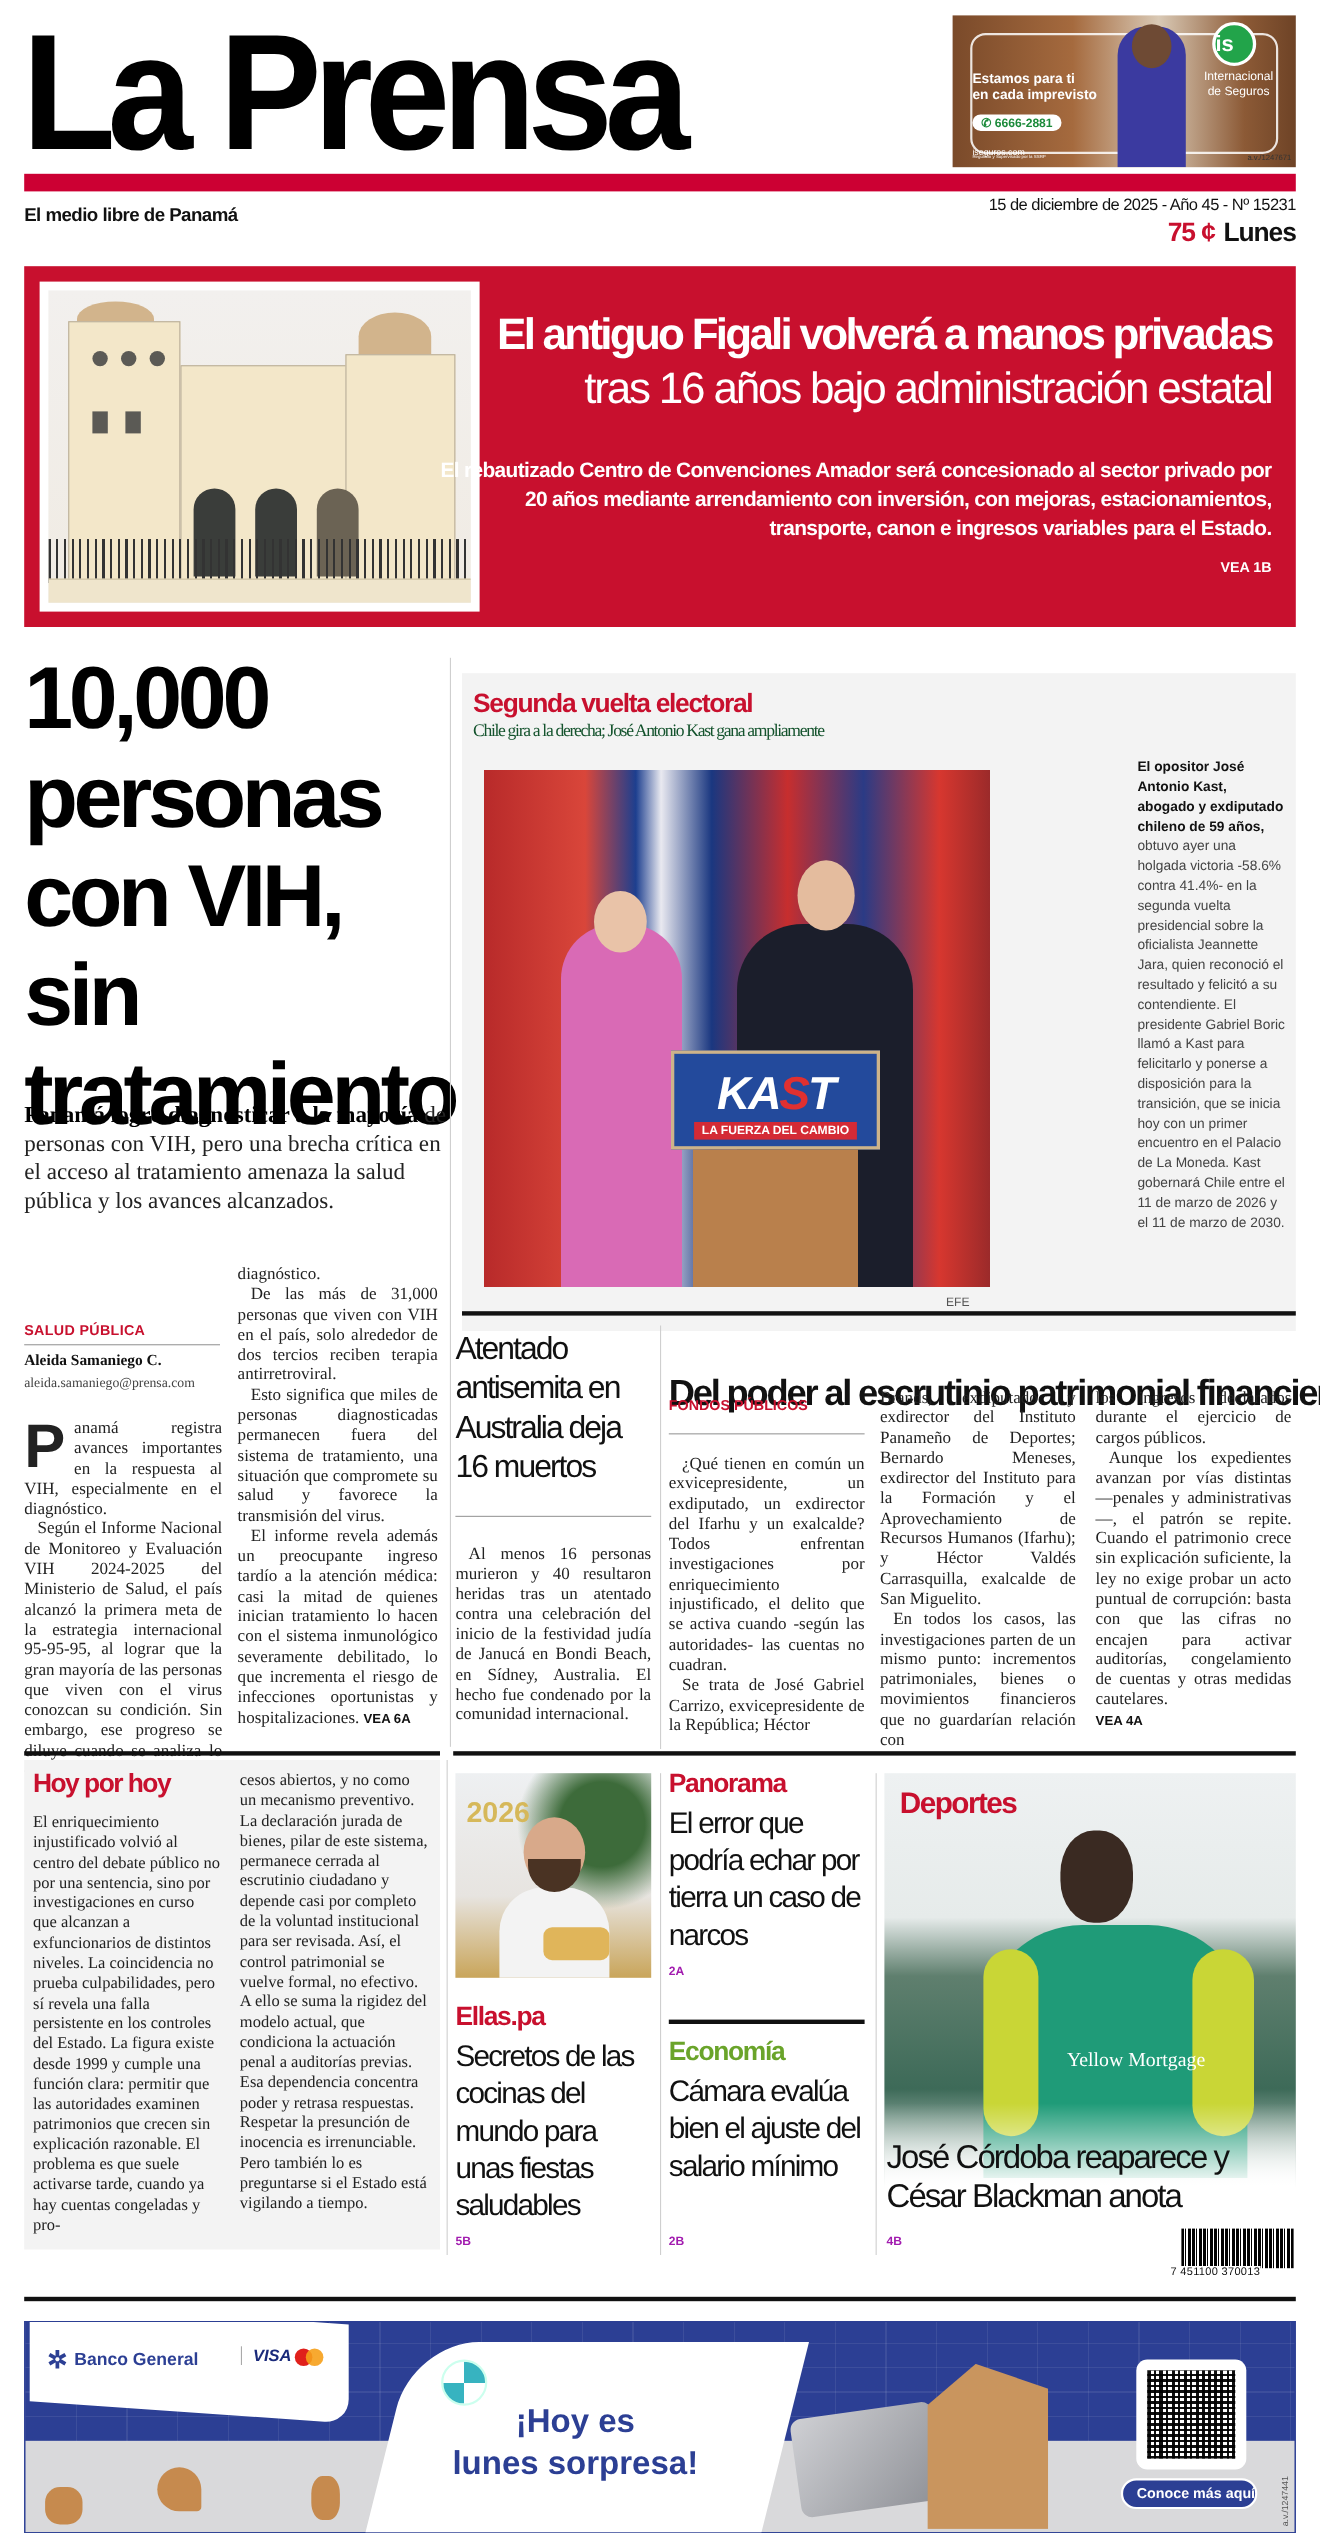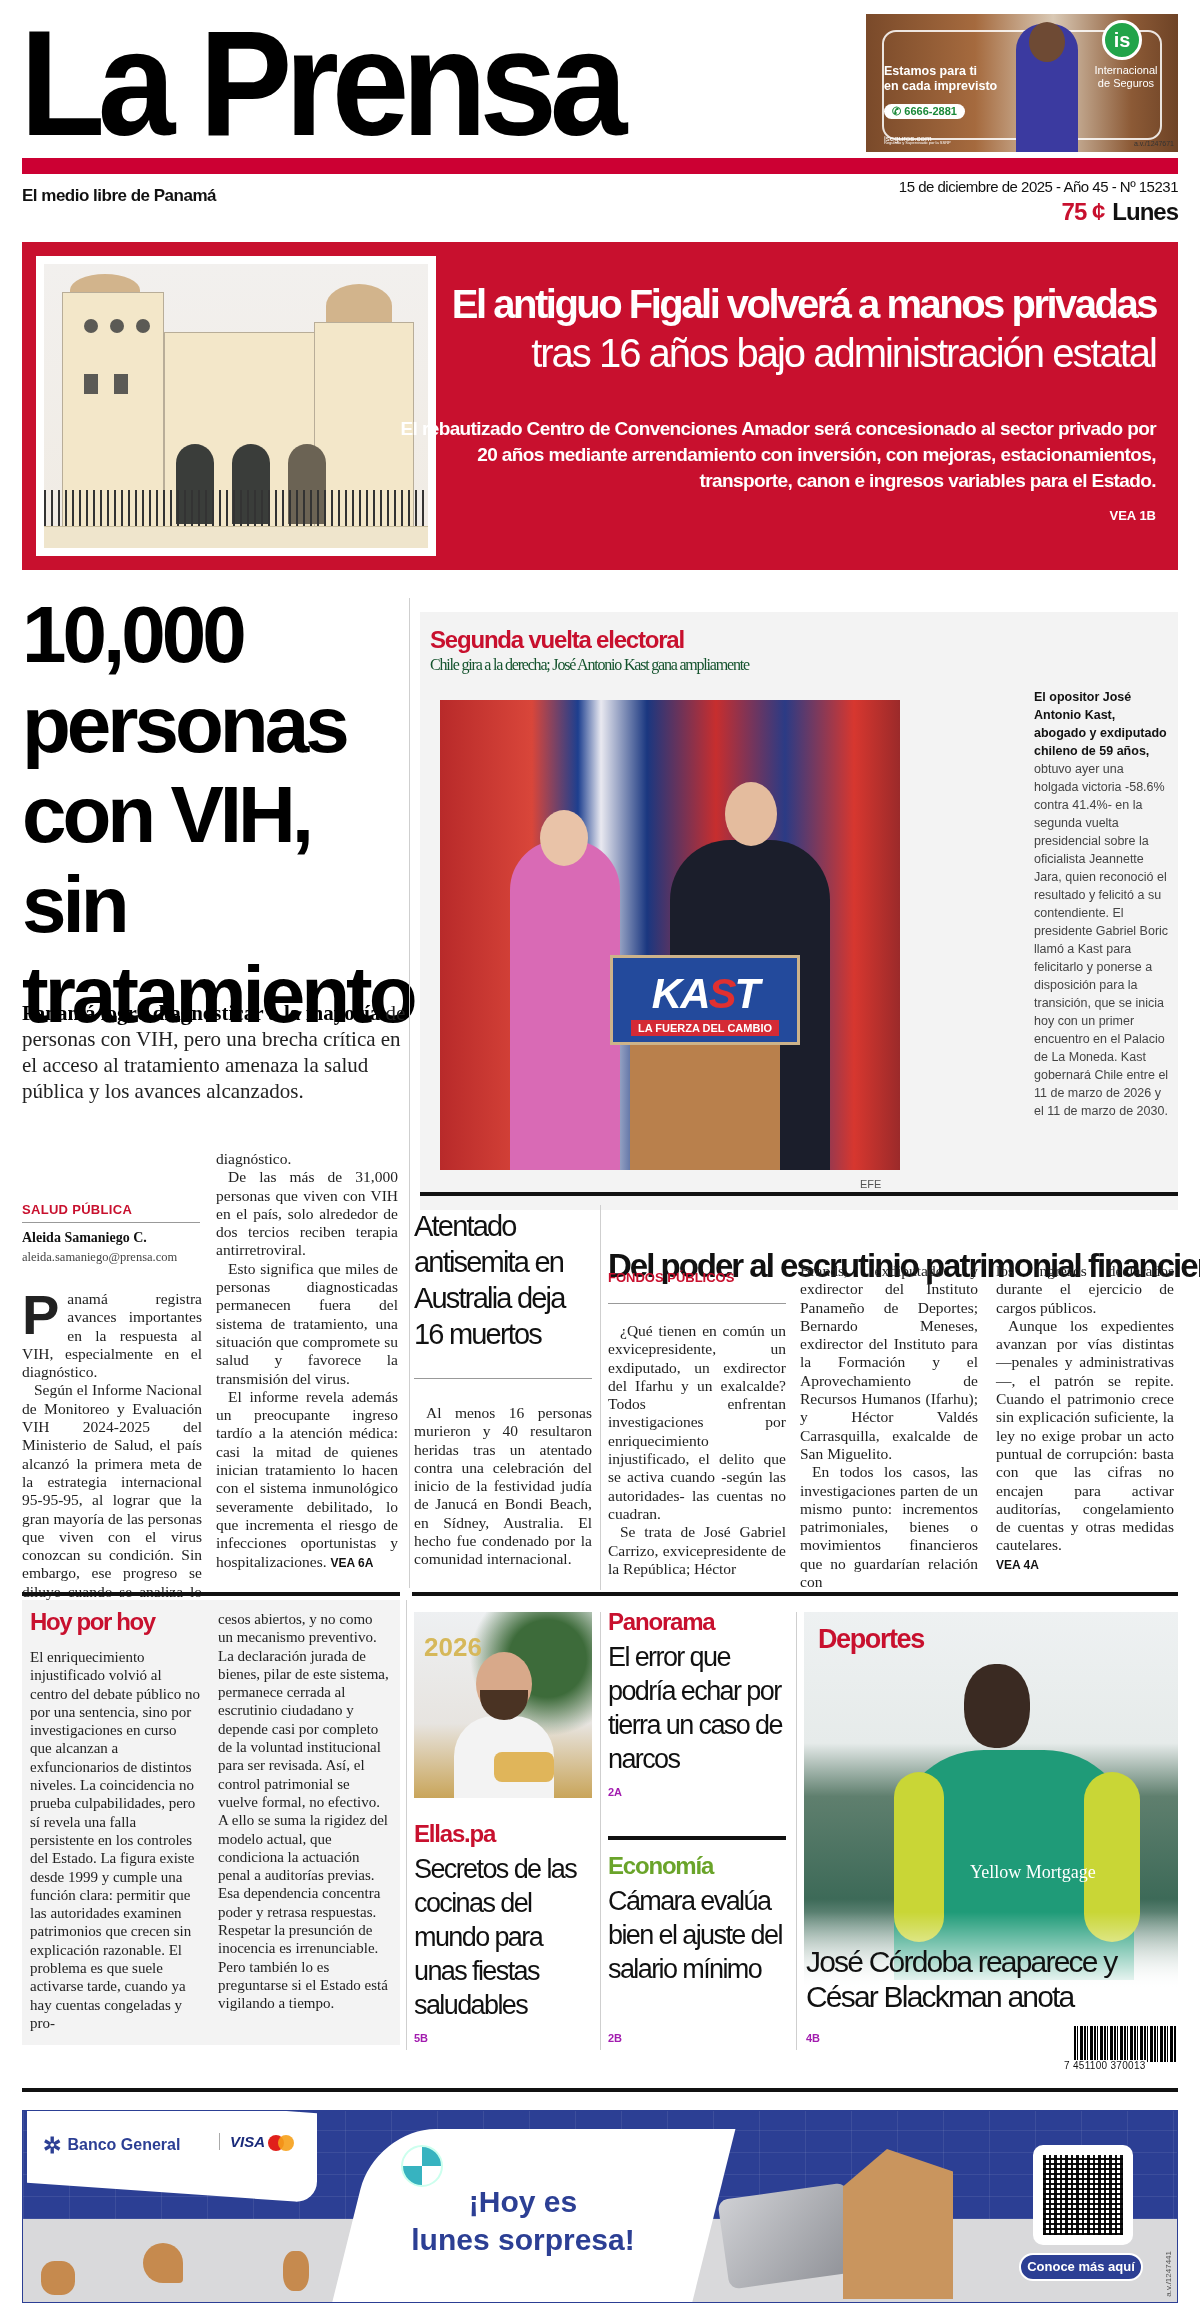--- a/index.html
+++ b/index.html
@@ -11,21 +11,21 @@
   #logo { left: 20px; top: 18px; font-family: "Liberation Sans", sans-serif; font-weight: 900; font-size: 150px; line-height: 130px; letter-spacing: -8px; transform: scaleX(0.93); transform-origin: left top; color: #000; }
   #ad-top { left: 866px; top: 14px; width: 312px; height: 138px; background: linear-gradient(90deg,#7a4a2a 0%,#a56a3e 35%,#d9c9b5 60%,#8c5a36 85%,#6e4326 100%); overflow: hidden; }
   #ad-top .frame { position:absolute; left:16px; top:16px; width:280px; height:110px; border:2px solid rgba(255,255,255,.85); border-radius:14px; }
   #ad-top .person { position:absolute; left:150px; top:10px; width:62px; height:128px; background:#3b3aa0; border-radius:26px 26px 0 0; }
   #ad-top .head { position:absolute; left:163px; top:8px; width:36px; height:40px; background:#6e4a34; border-radius:50%; }
   #ad-top .slogan { position:absolute; left:18px; top:50px; font-family:"Liberation Sans",sans-serif; font-weight:700; color:#fff; font-size:12.5px; line-height:15px; }
   #ad-top .phone { position:absolute; left:18px; top:90px; background:#fff; color:#1b8a3a; font-family:"Liberation Sans",sans-serif; font-weight:700; font-size:11px; padding:1px 8px; border-radius:10px; }
   #ad-top .web { position:absolute; left:18px; top:120px; color:#fff; font-family:"Liberation Sans",sans-serif; font-size:8px; }
   #ad-top .legal { position:absolute; left:18px; top:126px; color:#fff; font-family:"Liberation Sans",sans-serif; font-size:4px; }
   #ad-top .av { position:absolute; right:4px; top:126px; color:#333; font-family:"Liberation Sans",sans-serif; font-size:7px; }
-  #ad-top .is-logo { position:absolute; left:236px; top:6px; width:40px; height:40px; border-radius:50%; background:#22a44a; border:3px solid #fff; color:#fff; font-family:"Liberation Sans",sans-serif; font-weight:900; font-size:20px; text-align:center; line-height:34px; }
+  #ad-top .is-logo { position:absolute; left:236px; top:6px; width:40px; height:40px; border-radius:50%; background:#22a44a; border:3px solid #fff; color:#fff; font-family:"Liberation Sans",sans-serif; font-weight:900; font-size:20px; text-align:left; line-height:34px; }
   #ad-top .brand { position:absolute; left:212px; top:50px; width:96px; text-align:center; color:#fff; font-family:"Liberation Sans",sans-serif; font-size:11px; line-height:13px; }
 
   #redbar { left: 22px; top: 158px; width: 1156px; height: 16px; background: #cc0033; }
   #tagline { left: 22px; top: 186px; font-family: "Liberation Sans", sans-serif; font-weight: 700; font-size: 17px; letter-spacing: -0.5px; }
   #dateline { right: 22px; top: 178px; font-family: "Liberation Sans", sans-serif; font-size: 15px; letter-spacing: -0.5px; }
   #price-line { right: 22px; top: 198px; font-family: "Liberation Sans", sans-serif; font-weight: 900; font-size: 24px; letter-spacing: -1px; }
   #price-line .p { color: #c8102e; margin-right: 8px; }
 
   
   #lead { left: 22px; top: 242px; width: 1156px; height: 328px; background: #c8102e; }
@@ -158,21 +158,21 @@
   #ad-bottom .bubble { position:absolute; left:330px; top:18px; width:360px; height:180px; background:#fff; border-radius:60px 0 0 0; transform: skewX(-14deg); }
   #ad-bottom .lolly { position:absolute; left:378px; top:34px; width:42px; height:42px; border-radius:50%; background: conic-gradient(#37b3c0 0 25%, #fff 0 50%, #37b3c0 0 75%, #fff 0); border:2px solid #cfe; }
   #ad-bottom .slogan { position:absolute; left:350px; top:72px; width:300px; text-align:center; color:#2c3f94; font-family:"Liberation Sans",sans-serif; font-weight:700; font-size:30px; line-height:38px; }
   #ad-bottom .cookie { position:absolute; width:34px; height:34px; background:#c68a4e; border-radius:40%; }
   #ad-bottom .house { position:absolute; left:820px; top:38px; width:110px; height:150px; background:#c9955e; clip-path: polygon(0 25%, 40% 0, 100% 15%, 100% 100%, 0 100%); }
   #ad-bottom .bcard { position:absolute; left:700px; top:80px; width:130px; height:90px; background:linear-gradient(135deg,#cfd0d4,#8e9096); border-radius:10px; transform: rotate(-8deg); }
   #ad-bottom .qr { position:absolute; left:1010px; top:34px; width:100px; height:100px; background:#fff; border-radius:10px; padding:10px; }
   #ad-bottom .qr .code { width:100%; height:100%; background:
      repeating-linear-gradient(90deg,#111 0 3px,#fff 3px 6px,#111 6px 8px,#fff 8px 11px),
      repeating-linear-gradient(0deg,#111 0 2px,#fff 2px 5px); background-blend-mode: multiply; }
-  #ad-bottom .cta { position:absolute; left:996px; top:142px; width:124px; height:28px; background:#2c3f94; color:#fff; border:2px solid #fff; border-radius:16px; font-family:"Liberation Sans",sans-serif; font-weight:700; font-size:13px; text-align:center; line-height:24px; }
+  #ad-bottom .cta { position:absolute; left:996px; top:142px; width:124px; height:28px; background:#2c3f94; color:#fff; border:2px solid #fff; border-radius:16px; font-family:"Liberation Sans",sans-serif; font-weight:700; font-size:13px; text-align:right; line-height:24px; }
   #ad-bottom .av { position:absolute; right:4px; top:140px; color:#555; font-family:"Liberation Sans",sans-serif; font-size:8px; writing-mode: vertical-rl; transform: rotate(180deg); }
 </style>
 </head>
 <body>
 
 <div id="logo" class="abs">La Prensa</div>
 
 <div id="ad-top" class="abs">
   <div class="frame"></div>
   <div class="person"></div>

